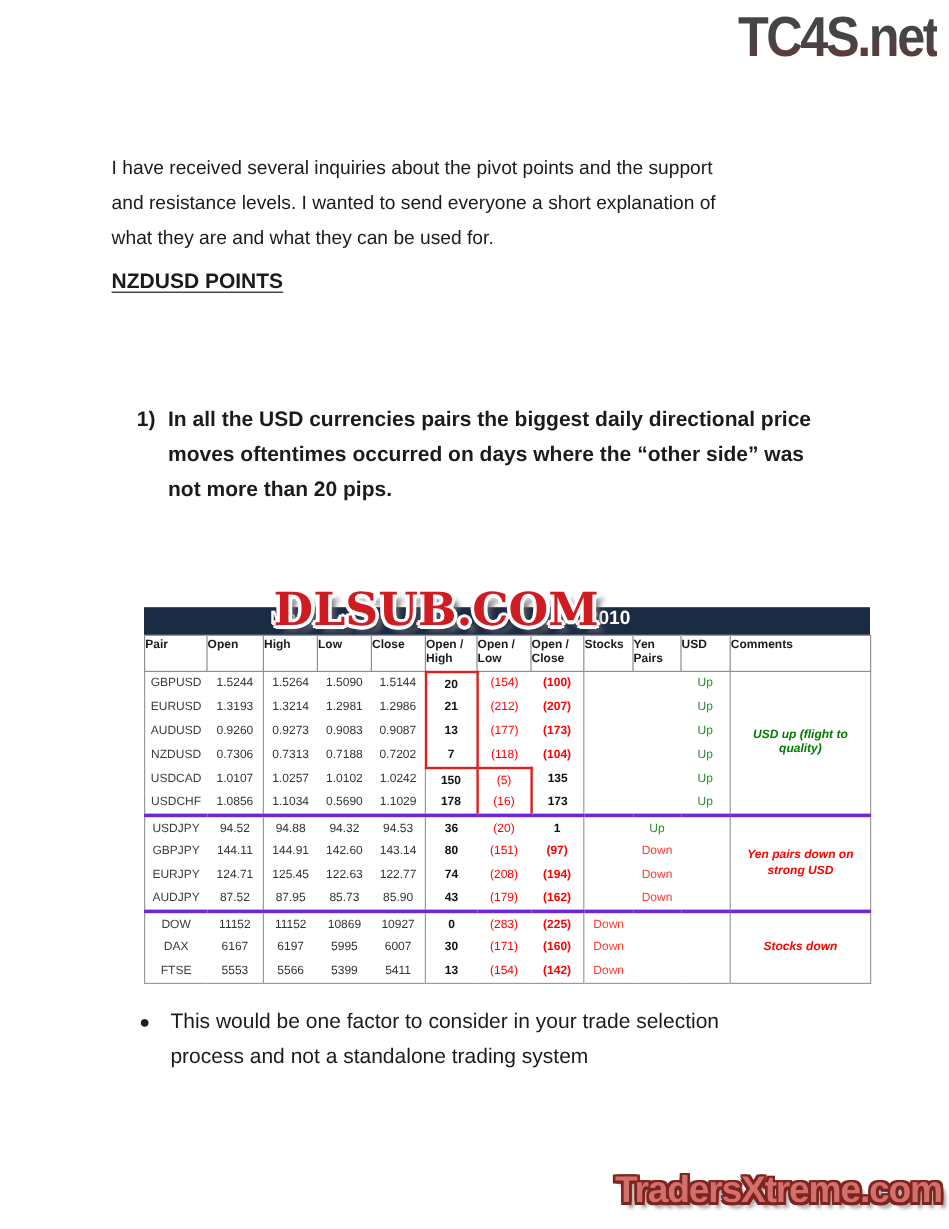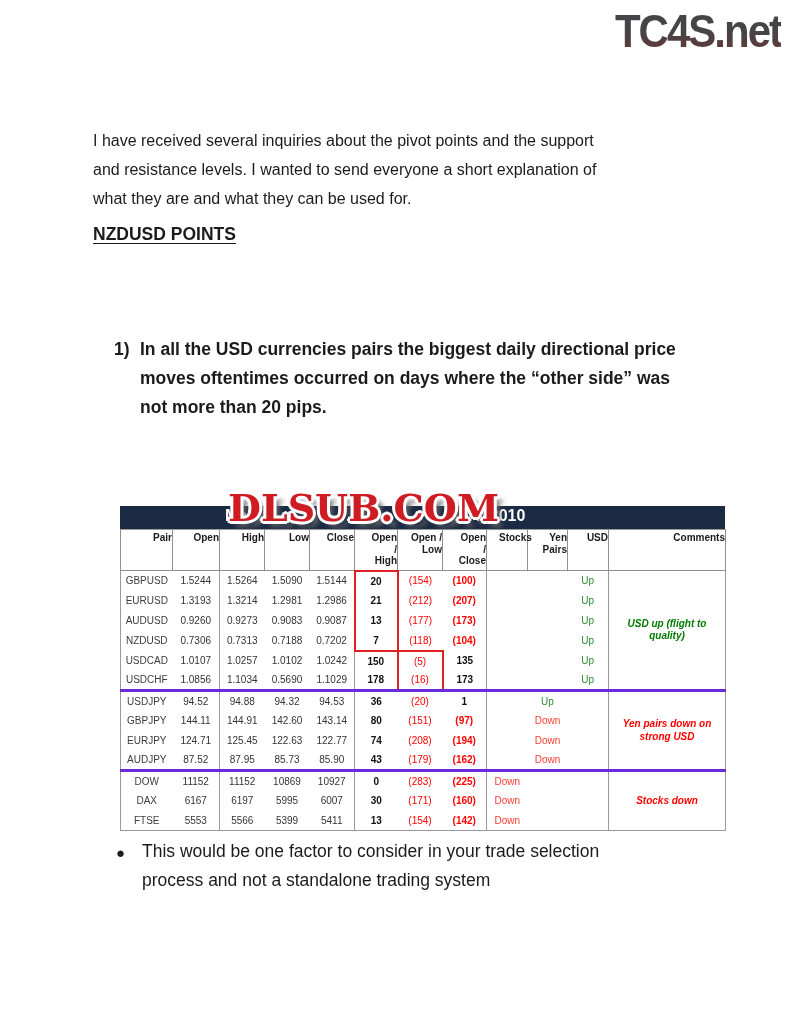--- a/index.html
+++ b/index.html
@@ -61,22 +61,22 @@
   .tbl-titlebar {
     position:relative; width:605px; height:23px; background:#1c2b44;
     color:#fff; font-weight:bold; font-size:16px;
   }
   .tbl-titlebar .t-left  { position:absolute; left:105px; top:1px; }
   .tbl-titlebar .t-right { position:absolute; left:352px; top:1px; }
 
   table.pp { border-collapse:collapse; table-layout:fixed; width:605px;
              border:1px solid #9a9a9a; background:#fff; }
   table.pp th {
-    font-size:10px; font-weight:bold; color:#1a1a1a; text-align:right;
-    border:1px solid #8f8f8f; border-top:none; padding:2px 0 3px 12px;
+    font-size:10px; font-weight:bold; color:#1a1a1a; text-align:left;
+    border:1px solid #8f8f8f; border-top:none; padding:2px 0 3px 0;
     line-height:1.15; white-space:pre-line; vertical-align:top; height:30px;
   }
   table.pp td { font-size:10px; text-align:center; height:20px; padding:0 1px; vertical-align:middle; }
   td.c-pair { text-align:left; padding-left:4px; font-size:11px; color:#3c3c3c; }
   td.c-num  { font-size:9.5px; color:#333; }
   td.c-big  { font-size:13.5px; font-weight:bold; color:#101010; }
   td.c-red  { font-size:12.5px; color:#ff0000; }
   td.c-red-bold { font-weight:bold; }
   td.c-dir  { font-size:10px; }
   td.dir-up   { color:#2e8b2e; }
@@ -330,14 +330,15 @@
         </tbody>
       </table>
   </div>
 
   <div class="bullet-item">
     <span class="glyph">●</span>
     <span class="btext">This would be one factor to consider in your trade selection
 process and not a standalone trading system</span>
   </div>
 
+  <div class="logo-bottom">TradersXtreme.com</div>
 
 </div>
 
 </body></html>

